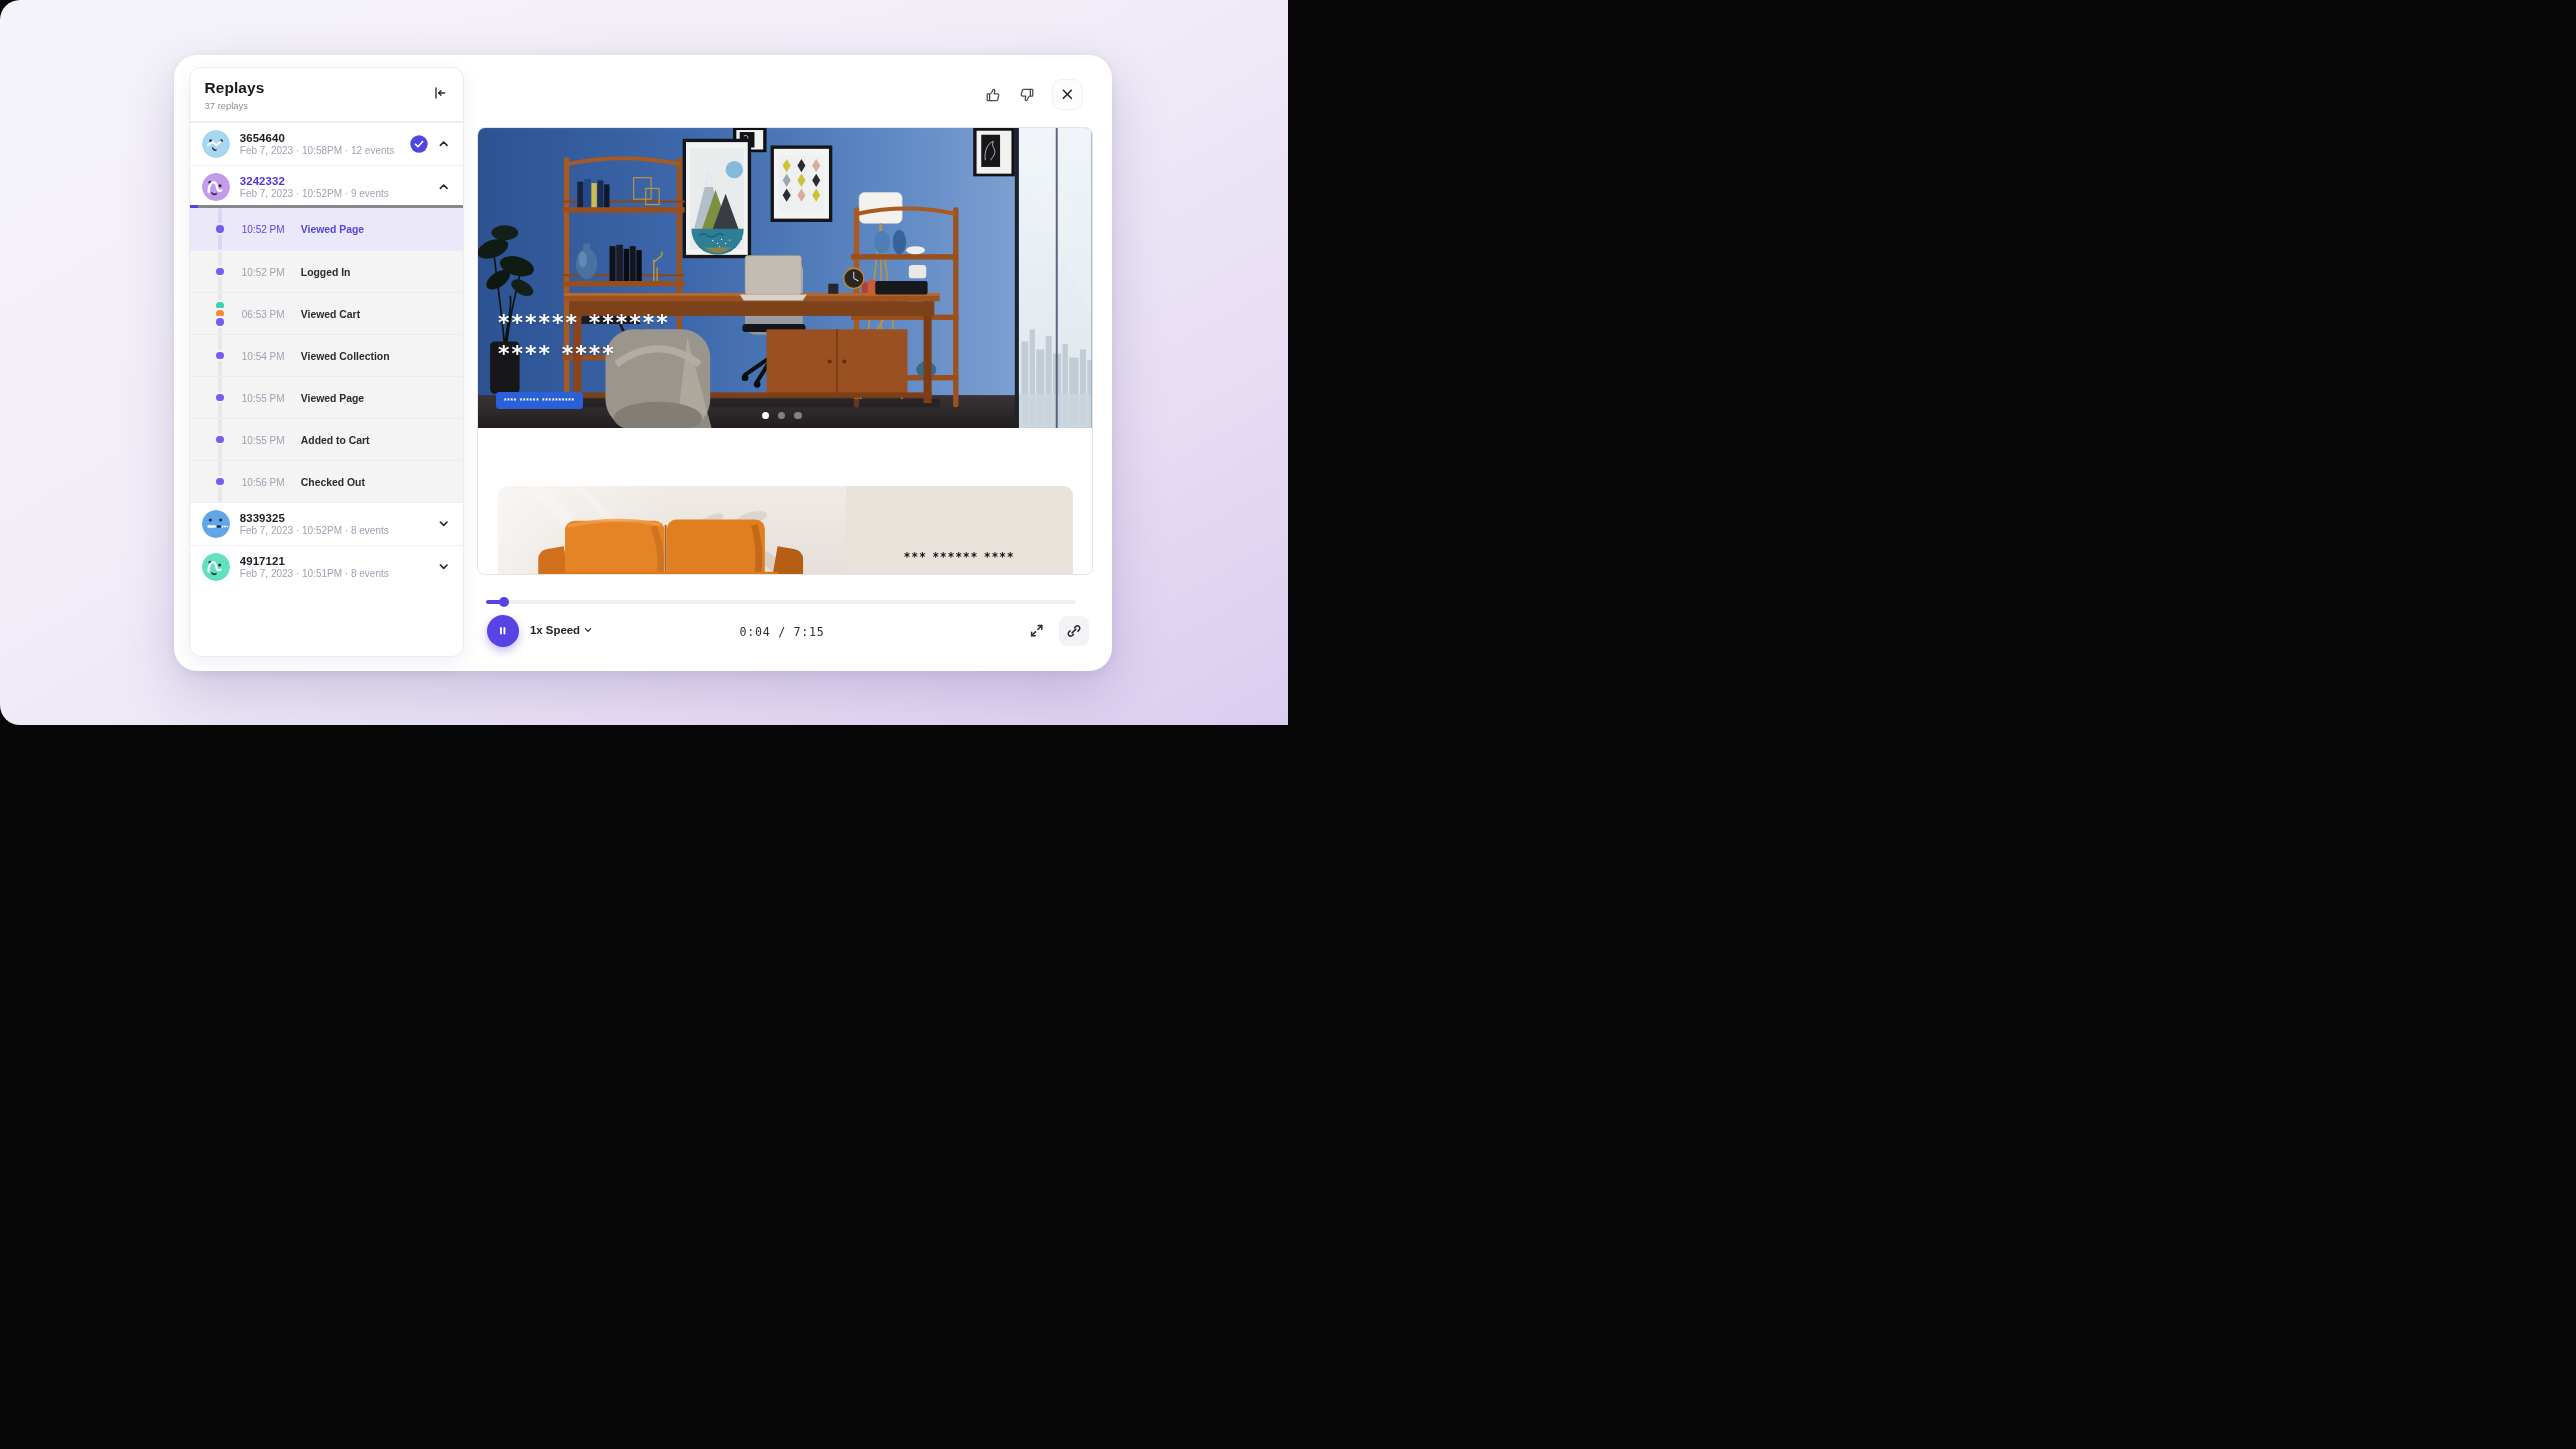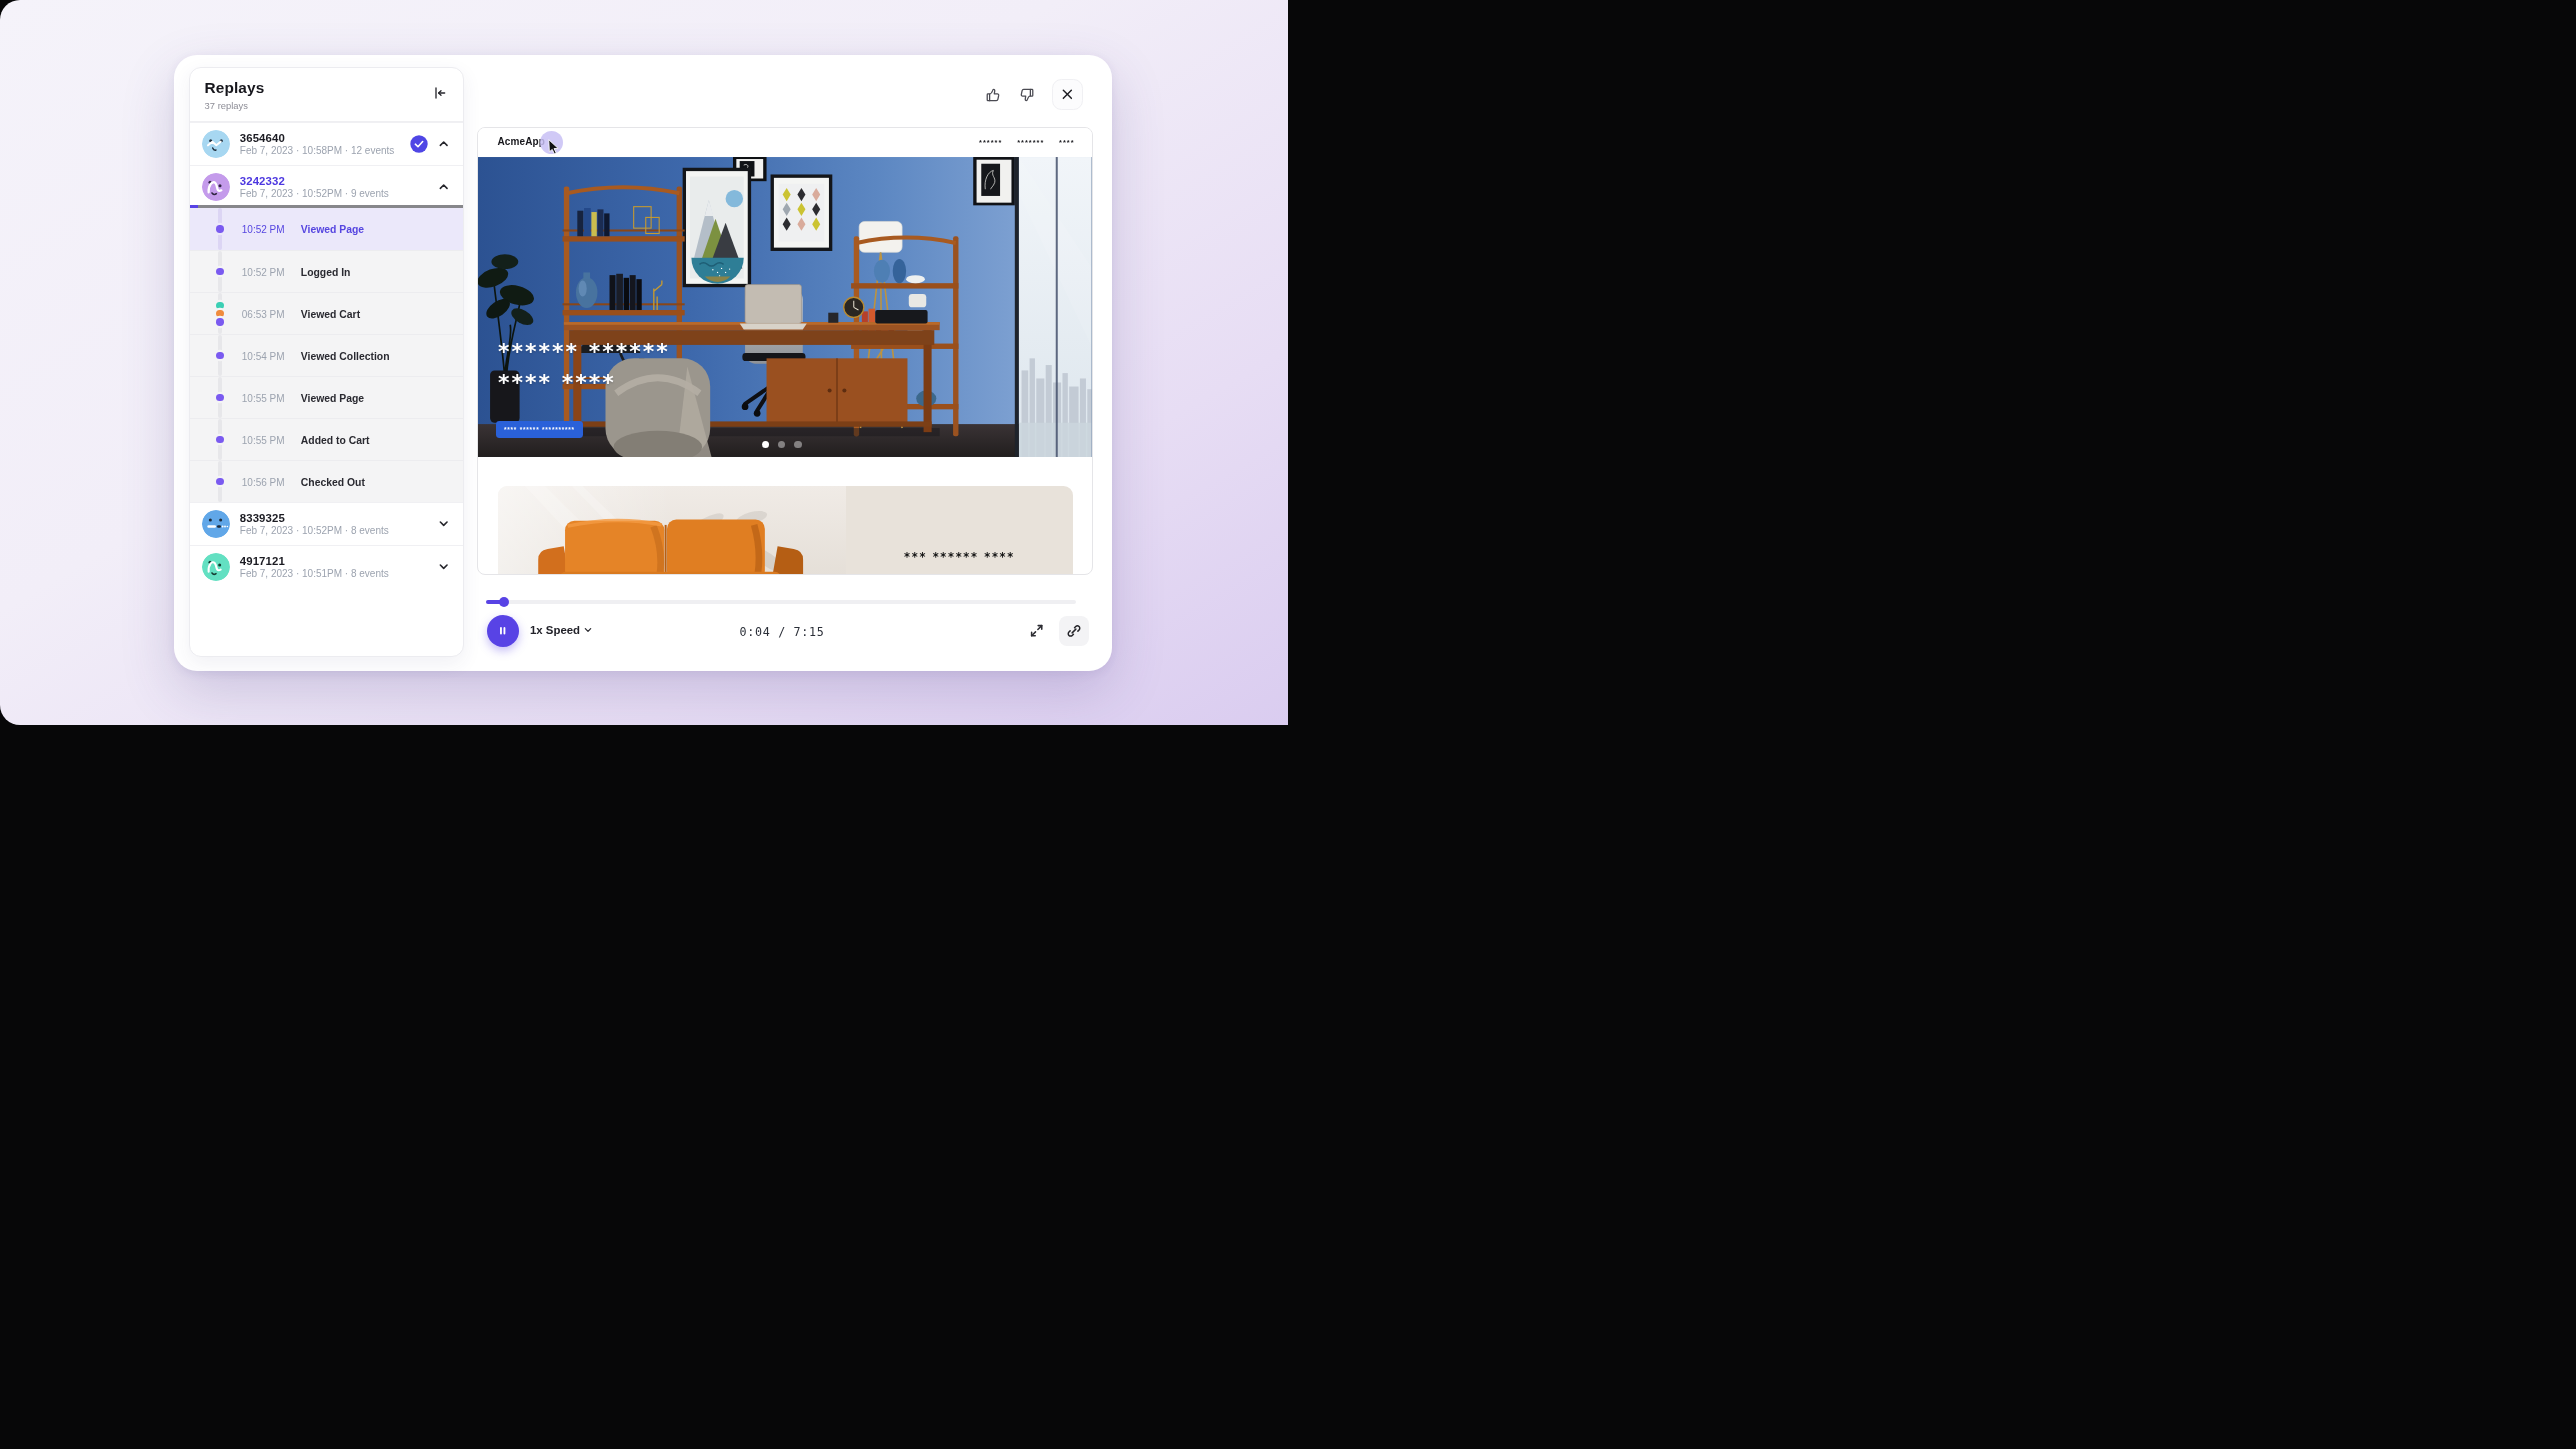--- a/index.html
+++ b/index.html
@@ -273,32 +273,20 @@
       </button>
       <button class="close-btn">
         <svg width="12.7" height="12.7" viewBox="0 0 19 19" fill="none" stroke="#1F1F24" stroke-width="2.2" stroke-linecap="round">
           <path d="M3.5 3.5 L15.5 15.5"></path>
             <path d="M15.5 3.5 L3.5 15.5"></path>
         </svg>
       </button>
     </div>
 
     <div class="viewport">
-      <div class="chrome">
-        <span class="logo">AcmeApp</span>
-        <span class="ripple"></span>
-        <svg class="cursor" width="14.8" height="16" viewBox="0 0 22 24">
-          <path d="M1 1 L15 14 L9 14.4 L12.3 21 L9.4 22.3 L6.3 15.7 L2 19 Z" fill="#101014" stroke="#fff" stroke-width="1.3"></path>
-        </svg>
-        <nav class="masked-nav">
-          <span>******</span>
-          <span>*******</span>
-          <span>****</span>
-        </nav>
-      </div>
 
       <div class="hero">
         <svg class="scene" width="616" height="300" viewBox="0 0 918 447">
           <defs>
             <linearGradient id="wallG" x1="0" y1="0" x2="1" y2="0">
               <stop offset="0" stop-color="#2C5292"></stop>
                 <stop offset=".35" stop-color="#3E69AC"></stop>
               <stop offset=".65" stop-color="#5C87C2"></stop>
                 <stop offset="1" stop-color="#8FAEDA"></stop>
             </linearGradient>

